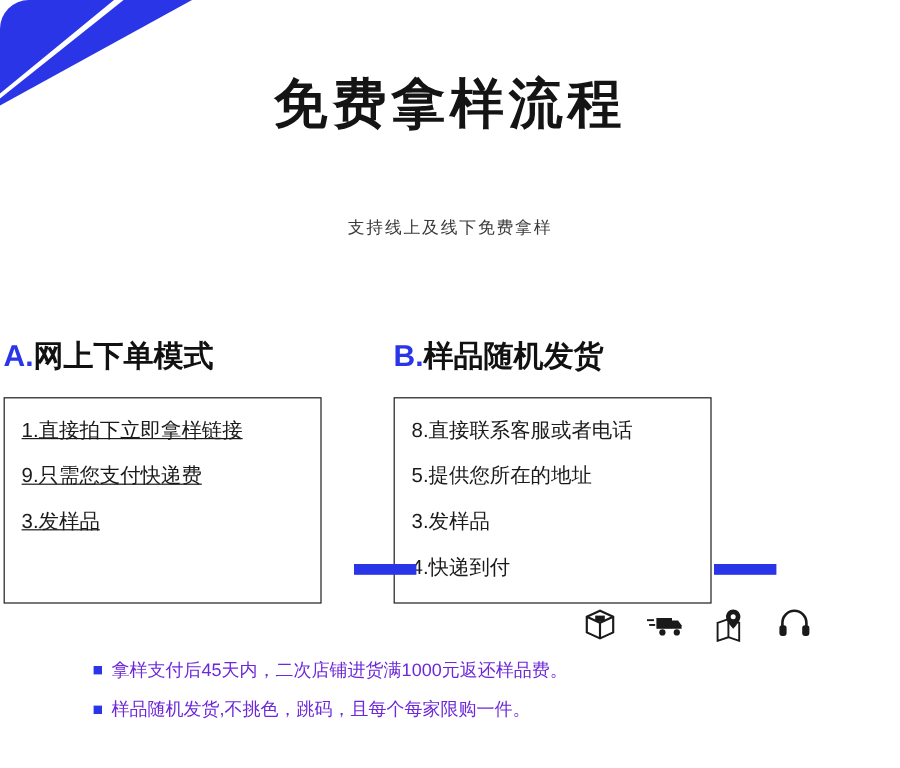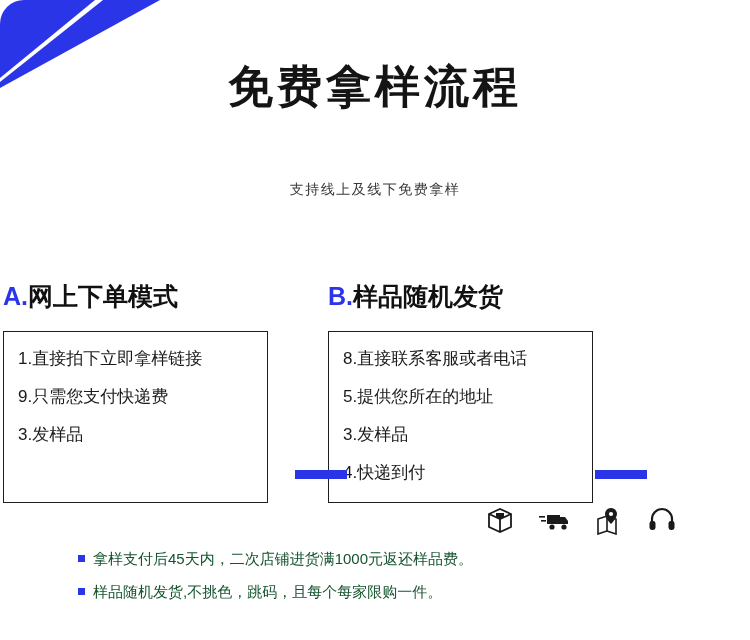--- a/index.html
+++ b/index.html
@@ -101,21 +101,21 @@
     color: #2a35e8;
     font-weight: bold;
   }
   .box {
     border: 1px solid #1d1d1d;
     box-sizing: border-box;
     min-height: 172px;
     padding: 16px 14px 12px 14px;
     position: relative;
   }
-  .box-a { width: 265px; }
+  .box-a { width: 265px; text-decoration: underline; }
   .box-b { width: 265px; }
   .box ul {
     list-style: none;
     margin: 0;
     padding: 0;
   }
   .box li {
     font-size: 17px;
     color: #1a1a1a;
     line-height: 1.35;
@@ -165,21 +165,21 @@
   .note-marker {
     width: 7px;
     height: 7px;
     background: #2a35e8;
     margin-top: 7px;
     margin-right: 8px;
     flex: 0 0 auto;
   }
   .note-text {
     font-size: 15px;
-    color: #14532d;
+    color: #6d28d9;
     line-height: 1.4;
     white-space: nowrap;
     text-align: right;
   }
 </style>
 </head>
 <body>
 
 <div class="page">
 

